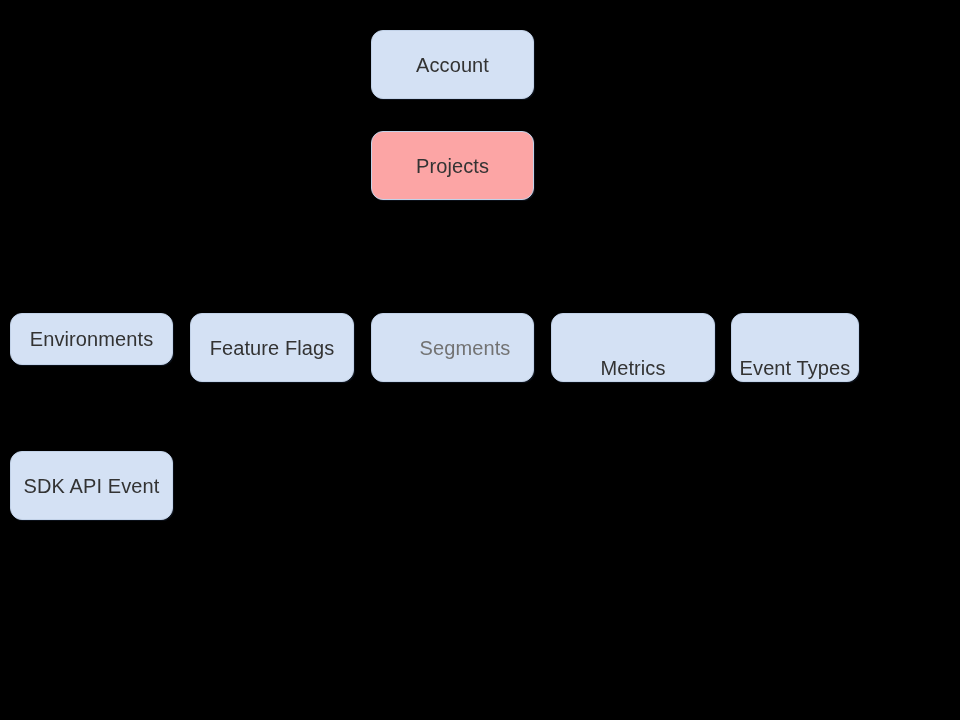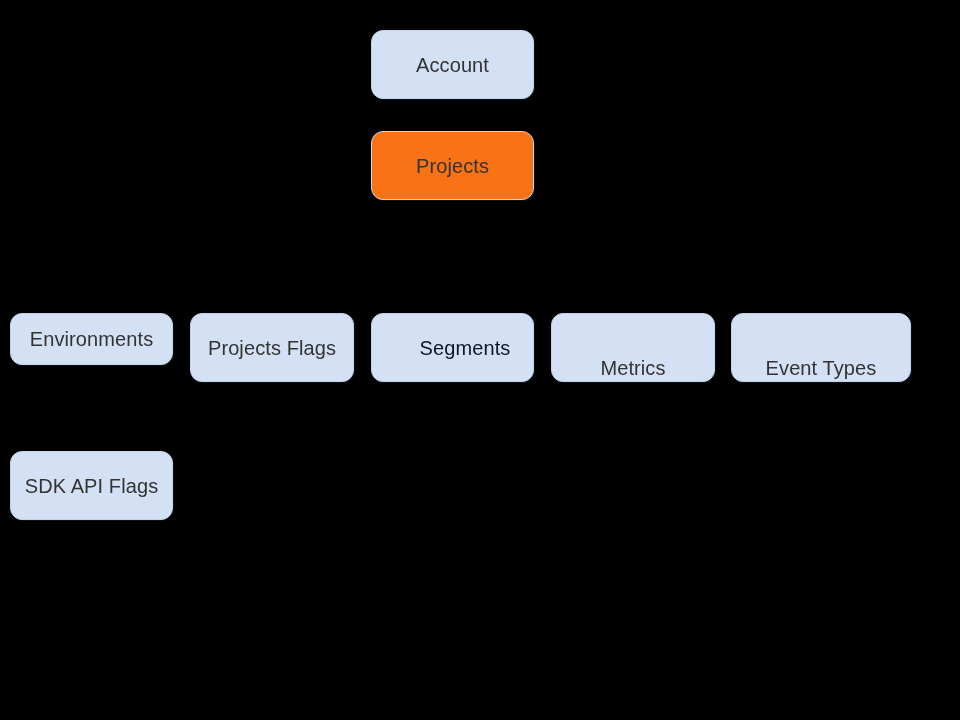--- a/index.html
+++ b/index.html
@@ -49,34 +49,34 @@
     margin-top: 44px;
   }
 </style>
 </head>
 <body>
 
 <div id="canvas" style="background: rgb(0, 0, 0); width: 960px; height: 720px;">
     <div class="node" style="left: 371px; top: 30px; width: 163px; height: 69px; background: rgb(212, 225, 244); border-color: rgb(194, 210, 232);">
       <span class="node-label" style="color: rgb(51, 51, 51);">Account</span>
     </div>
-    <div class="node" style="left: 371px; top: 131px; width: 163px; height: 69px; background: #f97316; border-color: rgb(194, 210, 232);">
+    <div class="node" style="left: 371px; top: 131px; width: 163px; height: 69px; background: #fca5a5; border-color: rgb(194, 210, 232);">
       <span class="node-label" style="color: rgb(51, 51, 51);">Projects</span>
     </div>
     <div class="node" style="left: 10px; top: 313px; width: 163px; height: 52px; background: rgb(212, 225, 244); border-color: rgb(194, 210, 232);">
       <span class="node-label" style="color: rgb(51, 51, 51);">Environments</span>
     </div>
     <div class="node" style="left: 190px; top: 313px; width: 164px; height: 69px; background: rgb(212, 225, 244); border-color: rgb(194, 210, 232);">
-      <span class="node-label" style="color: rgb(51, 51, 51);">Projects Flags</span>
+      <span class="node-label" style="color: rgb(51, 51, 51);">Feature Flags</span>
     </div>
     <div class="node" style="left: 371px; top: 313px; width: 163px; height: 69px; background: rgb(212, 225, 244); border-color: rgb(194, 210, 232);">
-      <span class="node-label" style="color: #0f172a; margin-left: 25px;">Segments</span>
+      <span class="node-label" style="color: #737373; margin-left: 25px;">Segments</span>
     </div>
     <div class="node label-up" style="left: 551px; top: 313px; width: 164px; height: 69px; background: rgb(212, 225, 244); border-color: rgb(194, 210, 232);">
       <span class="node-label" style="color: rgb(51, 51, 51);">Metrics</span>
     </div>
-    <div class="node label-up" style="left: 731px; top: 313px; width: 180px; height: 69px; background: rgb(212, 225, 244); border-color: rgb(194, 210, 232);">
+    <div class="node label-up" style="left: 731px; top: 313px; width: 128px; height: 69px; background: rgb(212, 225, 244); border-color: rgb(194, 210, 232);">
       <span class="node-label" style="color: rgb(51, 51, 51);">Event Types</span>
     </div>
     <div class="node" style="left: 10px; top: 451px; width: 163px; height: 69px; background: rgb(212, 225, 244); border-color: rgb(194, 210, 232);">
-      <span class="node-label" style="color: rgb(51, 51, 51);">SDK API Flags</span>
+      <span class="node-label" style="color: rgb(51, 51, 51);">SDK API Event</span>
     </div>
   </div>
 
 </body></html>

